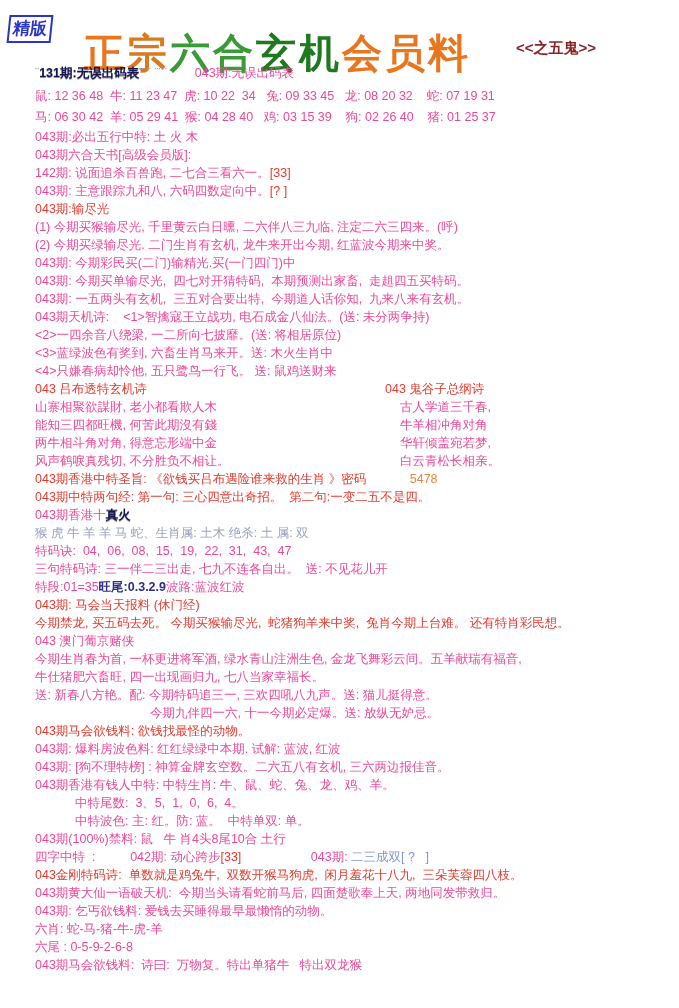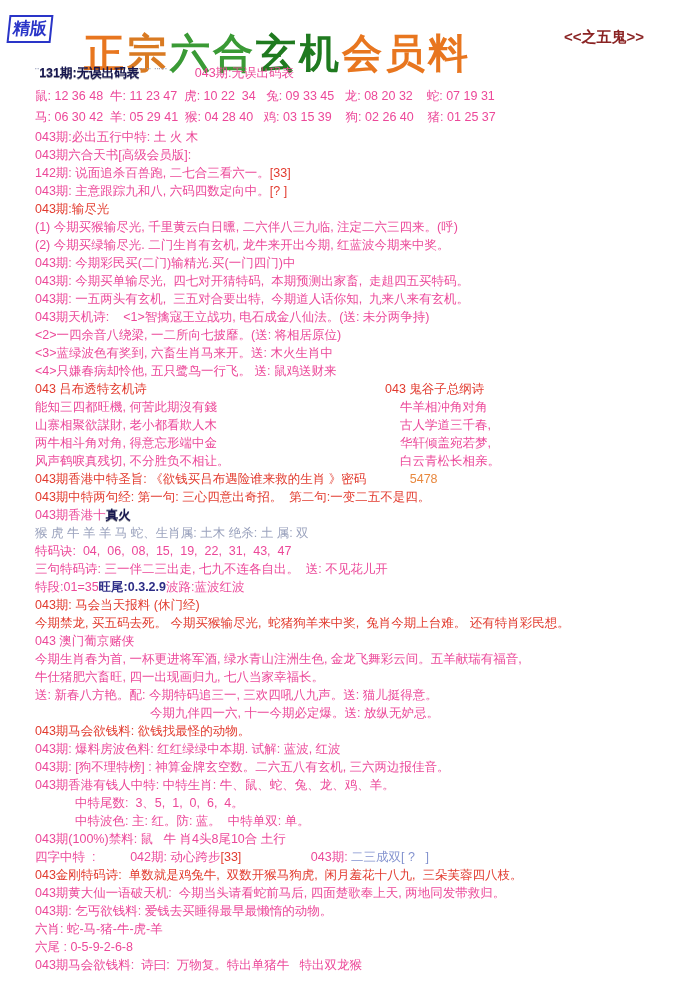--- a/index.html
+++ b/index.html
@@ -3,21 +3,21 @@
 <meta charset="utf-8">
 <style>
   html,body{margin:0;padding:0;background:#fff;}
   body{width:679px;height:1008px;font-family:"Liberation Sans",sans-serif;}
   .doc{position:relative;width:679px;height:1008px;background:#ffffff;overflow:hidden;}
   .header{position:relative;height:57px;}
   .badge{position:absolute;left:8px;top:15px;color:#2a35c8;border:2px solid #2a35c8;
          font-size:17px;font-weight:bold;padding:0 3px;transform:skewX(-6deg);line-height:24px;}
   .title{position:absolute;left:84px;top:0;font-size:40px;font-weight:bold;letter-spacing:3px;
          line-height:52px;white-space:nowrap;}
-  .edition{position:absolute;left:516px;top:28px;font-size:15px;font-weight:bold;color:#8a2323;white-space:nowrap;margin-left:48px;}
+  .edition{position:absolute;left:516px;top:39px;font-size:15px;font-weight:bold;color:#8a2323;white-space:nowrap;}
   .content{padding:4px 0 0 35px;font-size:12.5px;line-height:18px;color:#2d2d86;}
   .line{position:relative;white-space:pre;height:18px;overflow:visible;}
   .rcol{position:absolute;top:0;white-space:pre;}
   .c-n{color:#ec4899;}
   .c-nb{color:#16164f;font-weight:bold;text-shadow:0 1px 0 rgba(10,10,30,.45);}
   .c-b{color:#2d2d86;font-weight:bold;}
   .c-r{color:#e23a2e;}
   .c-o{color:#e8883f;margin-left:40px;}
   .c-g{color:#9aa2bd;}
   .c-lb{color:#8493cf;}
@@ -43,22 +43,22 @@
       <div class="line"><span class="c-n">(1) 今期买猴输尽光, 千里黄云白日曛, 二六伴八三九临, 注定二六三四来。(呼)</span></div>
       <div class="line"><span class="c-n">(2) 今期买绿输尽光. 二门生肖有玄机, 龙牛来开出今期, 红蓝波今期来中奖。</span></div>
       <div class="line"><span class="c-n">043期: 今期彩民买(二门)输精光.买(一门四门)中</span></div>
       <div class="line"><span class="c-n">043期: 今期买单输尽光,  四七对开猜特码,  本期预测出家畜,  走趄四五买特码。</span></div>
       <div class="line"><span class="c-n">043期: 一五两头有玄机,  三五对合要出特,  今期道人话你知,  九来八来有玄机。</span></div>
       <div class="line"><span class="c-n">043期天机诗:    &lt;1&gt;智擒寇王立战功, 电石成金八仙法。(送: 未分两争持)</span></div>
       <div class="line"><span class="c-n">&lt;2&gt;一四余音八绕梁, 一二所向七披靡。(送: 将相居原位)</span></div>
       <div class="line"><span class="c-n">&lt;3&gt;蓝绿波色有奖到, 六畜生肖马来开。送: 木火生肖中</span></div>
       <div class="line"><span class="c-n">&lt;4&gt;只嫌春病却怜他, 五只鹭鸟一行飞。 送: 鼠鸡送财来</span></div>
       <div class="line"><span class="c-r">043 吕布透特玄机诗</span><span class="rcol" style="left: 350px;"><span class="c-r">043 鬼谷子总纲诗</span></span></div>
+      <div class="line"><span class="c-n">山寨相聚欲謀財, 老小都看欺人木</span><span class="rcol" style="left: 365px;"><span class="c-n">古人学道三千春,</span></span></div>
       <div class="line"><span class="c-n">能知三四都旺機, 何苦此期沒有錢</span><span class="rcol" style="left: 365px;"><span class="c-n">牛羊相冲角对角</span></span></div>
-      <div class="line"><span class="c-n">山寨相聚欲謀財, 老小都看欺人木</span><span class="rcol" style="left: 365px;"><span class="c-n">古人学道三千春,</span></span></div>
       <div class="line"><span class="c-n">两牛相斗角对角, 得意忘形端中金</span><span class="rcol" style="left: 365px;"><span class="c-n">华轩倾盖宛若梦,</span></span></div>
       <div class="line"><span class="c-n">风声鹤唳真残切, 不分胜负不相让。</span><span class="rcol" style="left: 365px;"><span class="c-n">白云青松长相亲。</span></span></div>
       <div class="line"><span class="c-r">043期香港中特圣旨: 《欲钱买吕布遇险谁来救的生肖 》密码 </span><span class="c-o">5478</span></div>
       <div class="line"><span class="c-r">043期中特两句经: 第一句: 三心四意出奇招。  第二句:一变二五不是四。</span></div>
       <div class="line"><span class="c-n">043期香港十</span><span class="c-nb">真火</span></div>
       <div class="line"><span class="c-g">猴 虎 牛 羊 羊 马 蛇、生肖属: 土木 绝杀: 土 属: 双</span></div>
       <div class="line"><span class="c-n">特码诀:  04,  06,  08,  15,  19,  22,  31,  43,  47</span></div>
       <div class="line"><span class="c-n">三句特码诗: 三一伴二三出走, 七九不连各自出。  送: 不见花儿开</span></div>
       <div class="line"><span class="c-n">特段:01=35</span><span class="c-b">旺尾:0.3.2.9</span><span class="c-n">波路:蓝波红波</span></div>
       <div class="line"><span class="c-r">043期: 马会当天报料 (休门经)</span></div>

